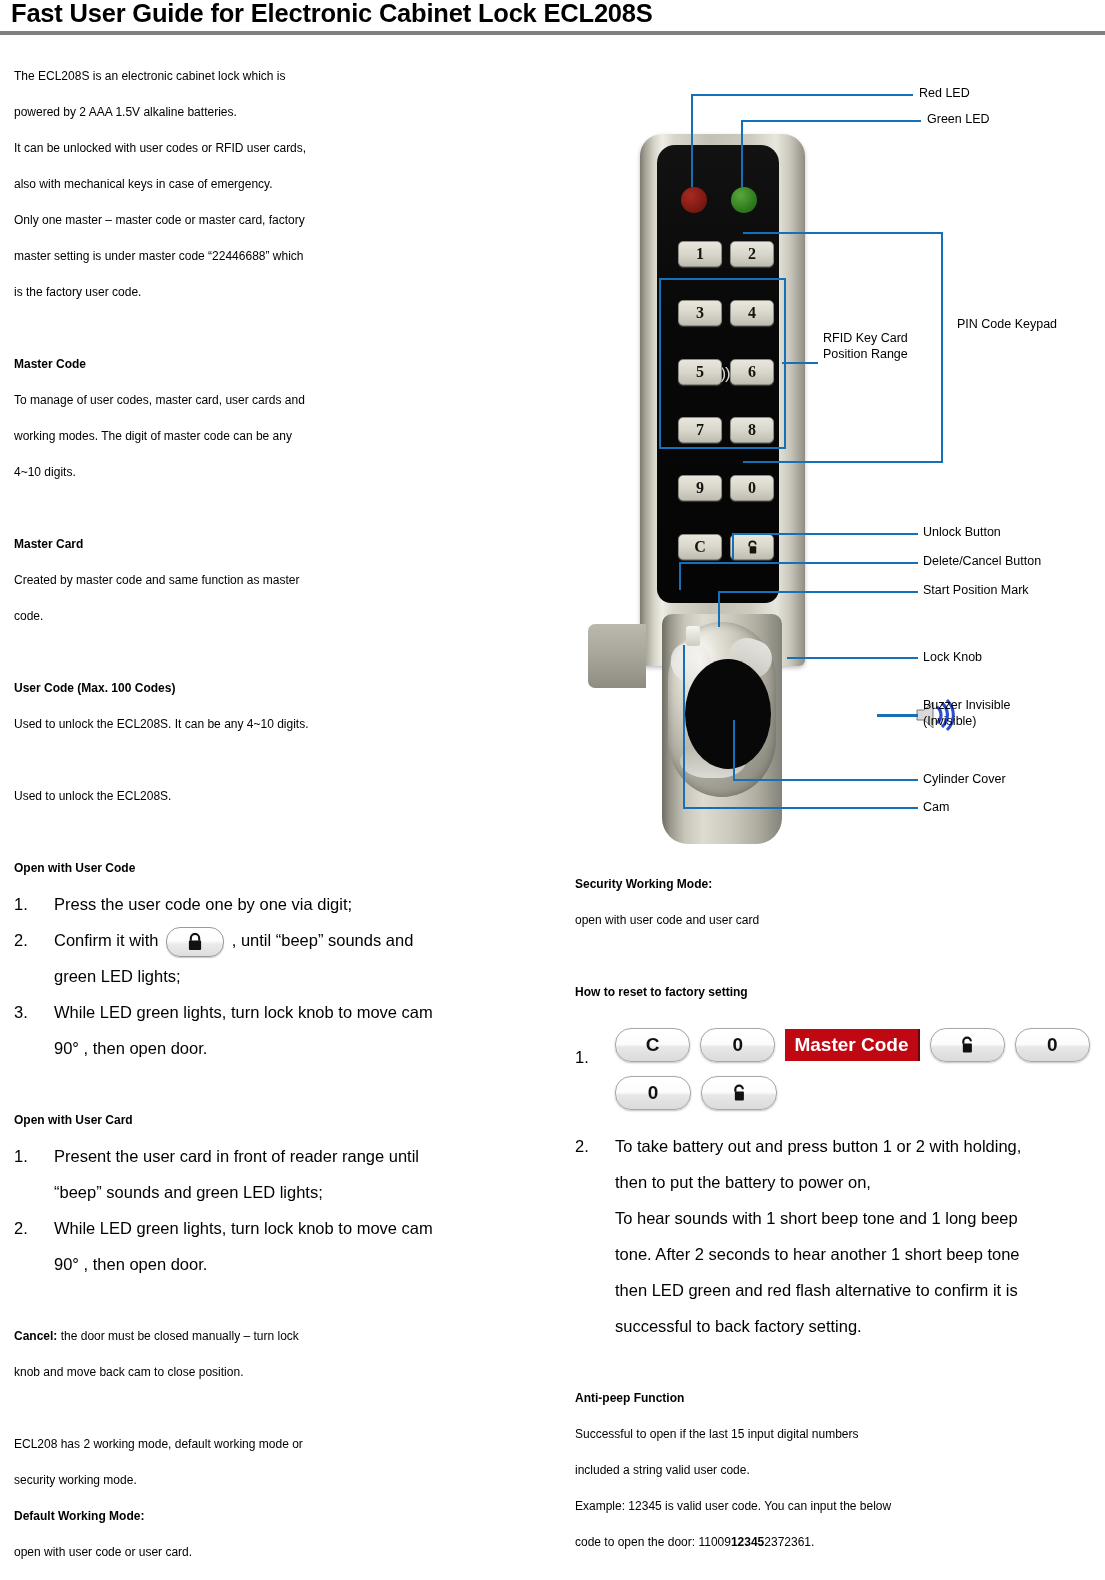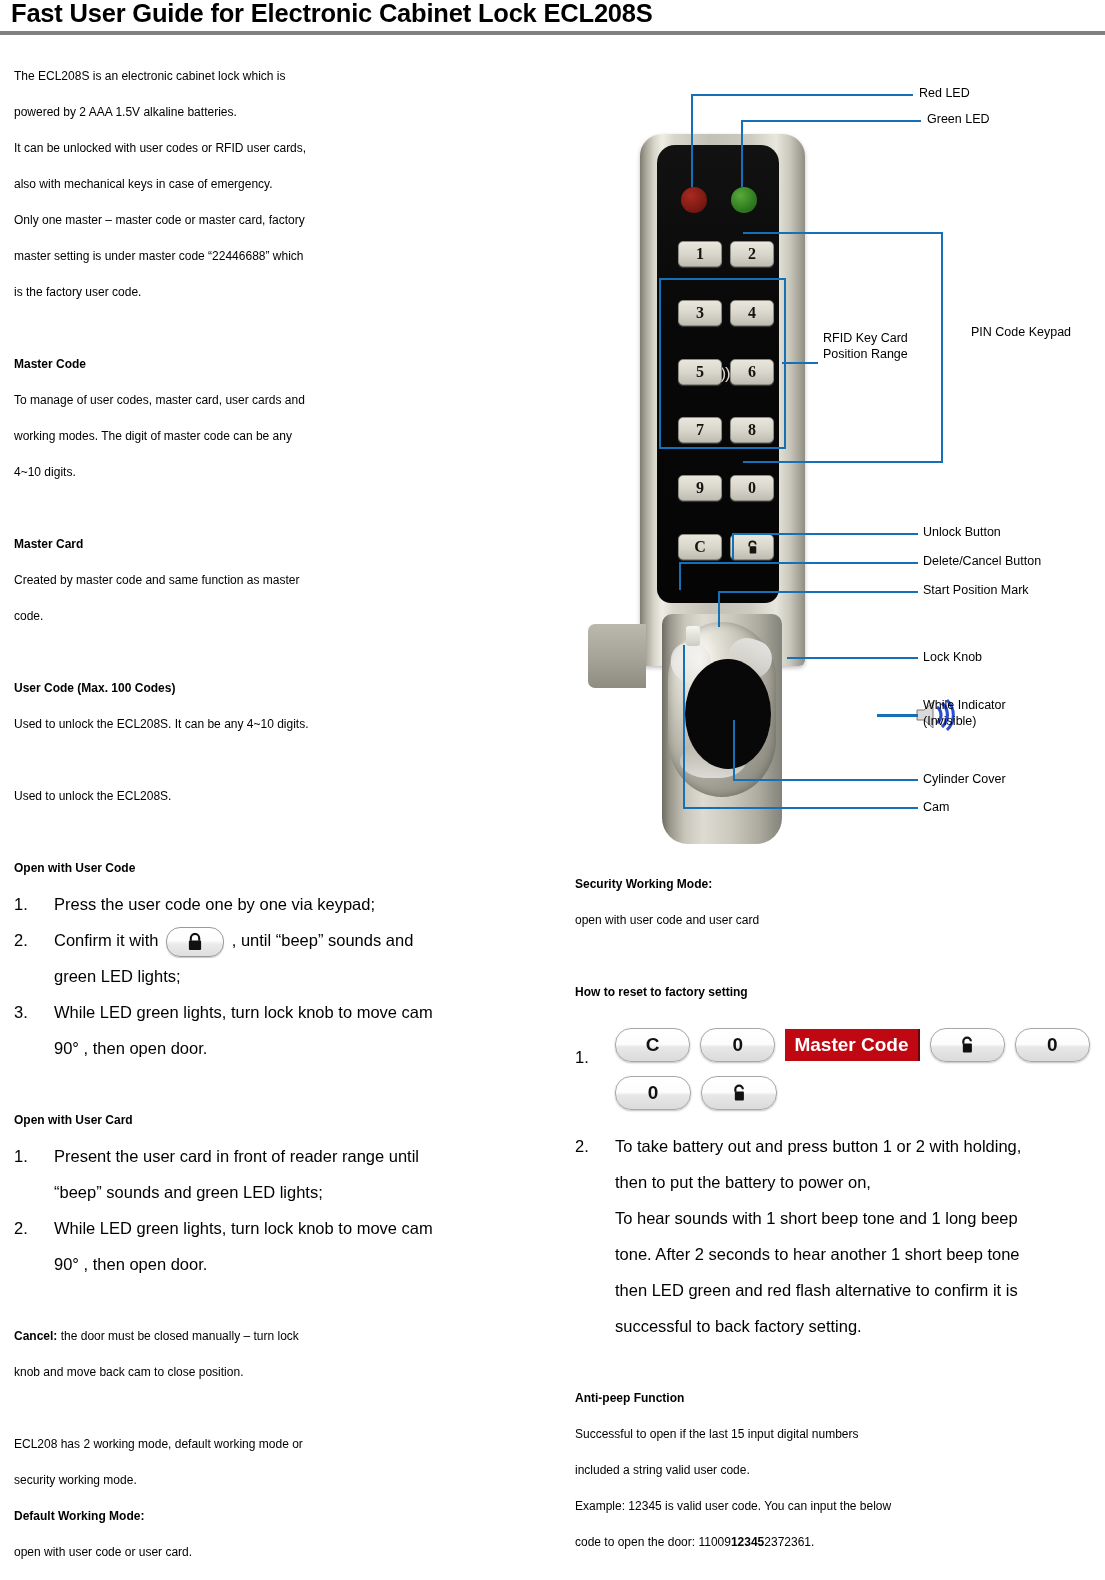--- a/index.html
+++ b/index.html
@@ -209,21 +209,21 @@
     <div class="gap"></div>
 
     <p class="t">Used to unlock the ECL208S.</p>
 
     <div class="gap"></div>
 
     <p class="t bold">Open with User Code</p>
     <ol class="steps">
       <li>
         <span class="num">1.</span>
-        <span>Press the user code one by one via keypad;</span>
+        <span>Press the user code one by one via digit;</span>
       </li>
       <li>
         <span class="num">2.</span>
         <span>Confirm it with</span>
         <span class="pill">
           <svg class="lock-g" width="17" height="19" viewBox="0 0 17 19" aria-hidden="true">
             <path d="M4.3 8.2V5.6a4.2 4.2 0 0 1 8.4 0v2.6" fill="none" stroke="#111" stroke-width="2.1"></path>
             <rect x="2.4" y="7.9" width="12.2" height="9.6" rx="1.1" fill="#111"></rect>
           </svg>
         </span>
@@ -318,21 +318,21 @@
       <div class="clabel" style="left:352px;top:52px;">Green LED</div>
 
       <div class="rfid-box" style="left:84px;top:218px;width:123px;height:167px;"></div>
       <div class="cl" style="left:207px;top:302px;width:36px;height:2px;"></div>
       <div class="clabel" style="left:248px;top:271px;">RFID Key Card</div>
       <div class="clabel" style="left:248px;top:287px;">Position Range</div>
 
       <div class="cl" style="left:168px;top:172px;width:200px;height:2px;"></div>
       <div class="cl" style="left:366px;top:172px;width:2px;height:231px;"></div>
       <div class="cl" style="left:168px;top:401px;width:200px;height:2px;"></div>
-      <div class="clabel" style="left:382px;top:265px;margin-left:14px;">PIN Code Keypad</div>
+      <div class="clabel" style="left:382px;top:257px;">PIN Code Keypad</div>
 
       <div class="cl" style="left:157px;top:473px;width:2px;height:26px;"></div>
       <div class="cl" style="left:157px;top:473px;width:186px;height:2px;"></div>
       <div class="clabel" style="left:348px;top:465px;">Unlock Button</div>
 
       <div class="cl" style="left:104px;top:502px;width:2px;height:28px;"></div>
       <div class="cl" style="left:104px;top:502px;width:239px;height:2px;"></div>
       <div class="clabel" style="left:348px;top:494px;">Delete/Cancel Button</div>
 
       <div class="cl" style="left:143px;top:531px;width:2px;height:36px;"></div>
@@ -342,21 +342,21 @@
       <div class="cl" style="left:212px;top:597px;width:131px;height:2px;"></div>
       <div class="clabel" style="left:348px;top:590px;">Lock Knob</div>
 
       <svg class="buzzer" viewBox="0 0 44 36">
         <polygon points="4,13 11,13 20,5 20,31 11,23 4,23" fill="#d9d9d9" stroke="#7a7a7a" stroke-width="1"></polygon>
         <path d="M24 10a10 10 0 0 1 0 16" fill="none" stroke="#2b4fd4" stroke-width="3.2"></path>
         <path d="M29 6a16 16 0 0 1 0 24" fill="none" stroke="#2b4fd4" stroke-width="3.2"></path>
         <path d="M34 3a21 21 0 0 1 0 30" fill="none" stroke="#2b4fd4" stroke-width="3"></path>
       </svg>
       <div class="cl" style="left:302px;top:654px;width:41px;height:3px;"></div>
-      <div class="clabel" style="left:348px;top:638px;">While Indicator</div>
+      <div class="clabel" style="left:348px;top:638px;">Buzzer Invisible</div>
       <div class="clabel" style="left:348px;top:654px;">(Invisible)</div>
 
       <div class="cl" style="left:158px;top:660px;width:2px;height:61px;"></div>
       <div class="cl" style="left:158px;top:719px;width:185px;height:2px;"></div>
       <div class="clabel" style="left:348px;top:712px;">Cylinder Cover</div>
 
       <div class="cl" style="left:108px;top:585px;width:2px;height:164px;"></div>
       <div class="cl" style="left:108px;top:747px;width:235px;height:2px;"></div>
       <div class="clabel" style="left:348px;top:740px;">Cam</div>
     </div>

